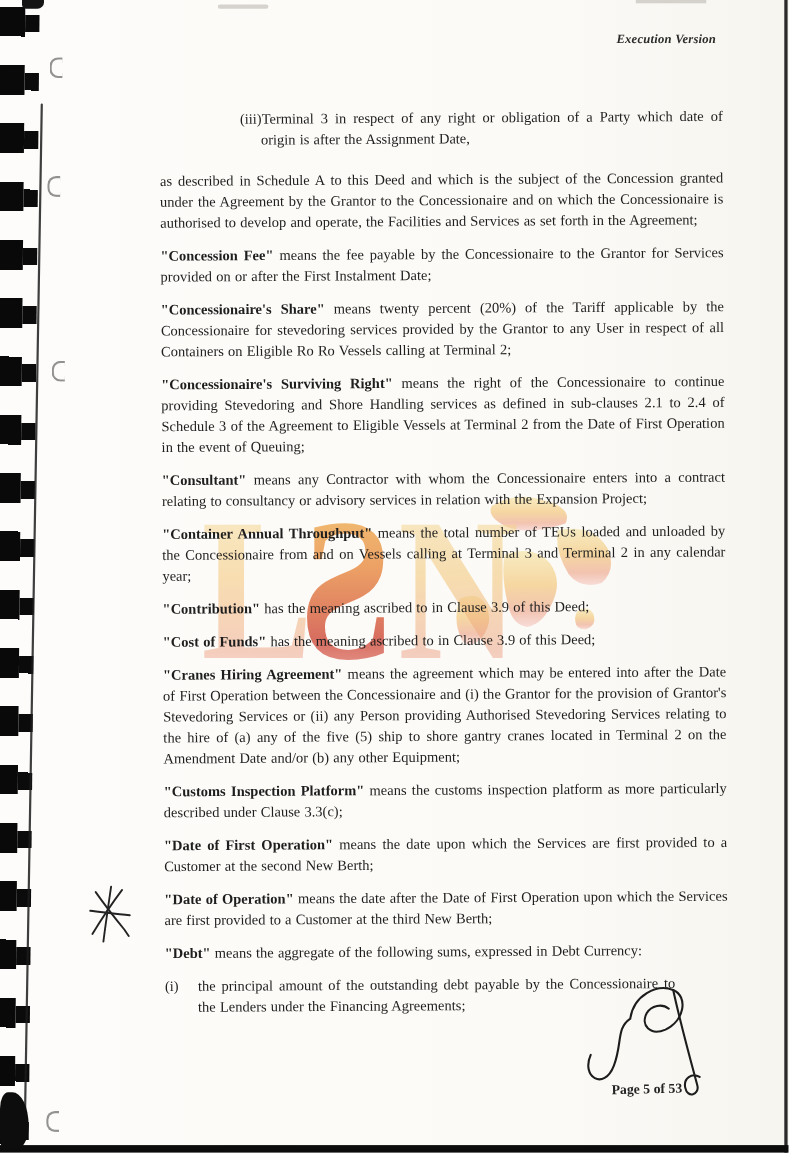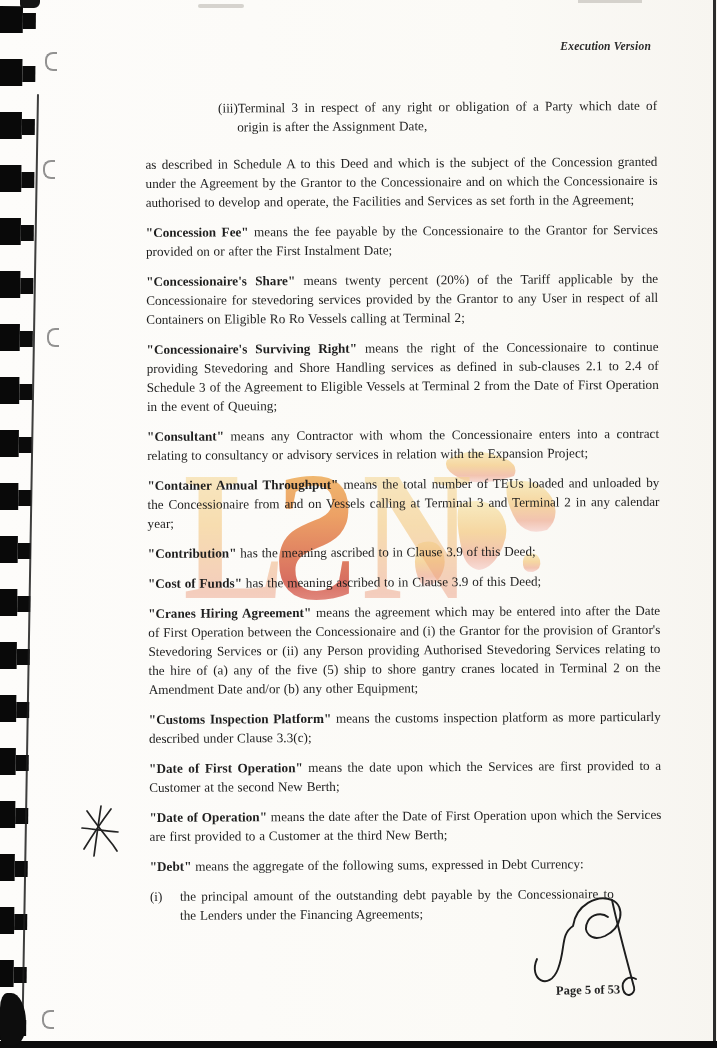--- a/index.html
+++ b/index.html
@@ -33,21 +33,21 @@
   }
   .ring{position:absolute;width:10px;height:15px;border:2px solid #5a5a5a;border-right:none;border-radius:8px 0 0 8px;opacity:.65;}
   .ring.r1{left:45px;top:52px;}
   .ring.r2{left:43px;top:160px;}
   .ring.r3{left:47px;top:328px;}
   .ring.r4{left:42px;top:1010px;}
   
   .watermark{position:absolute;left:175px;top:448px;pointer-events:none;}
   
   .exec-version{
-    position:absolute;right:66px;top:40px;
+    position:absolute;right:66px;top:30px;
     font-style:italic;font-weight:700;font-size:11.5px;letter-spacing:.2px;color:#2a2a2a;
   }
   .page-num{
     position:absolute;left:556px;top:983px;
     font-weight:700;font-size:12.5px;color:#242424;transform:rotate(-1.2deg);
   }
   
   .doc{
     position:absolute;left:145px;top:99px;width:512px;
     font-size:13.2px;line-height:19px;text-align:justify;

